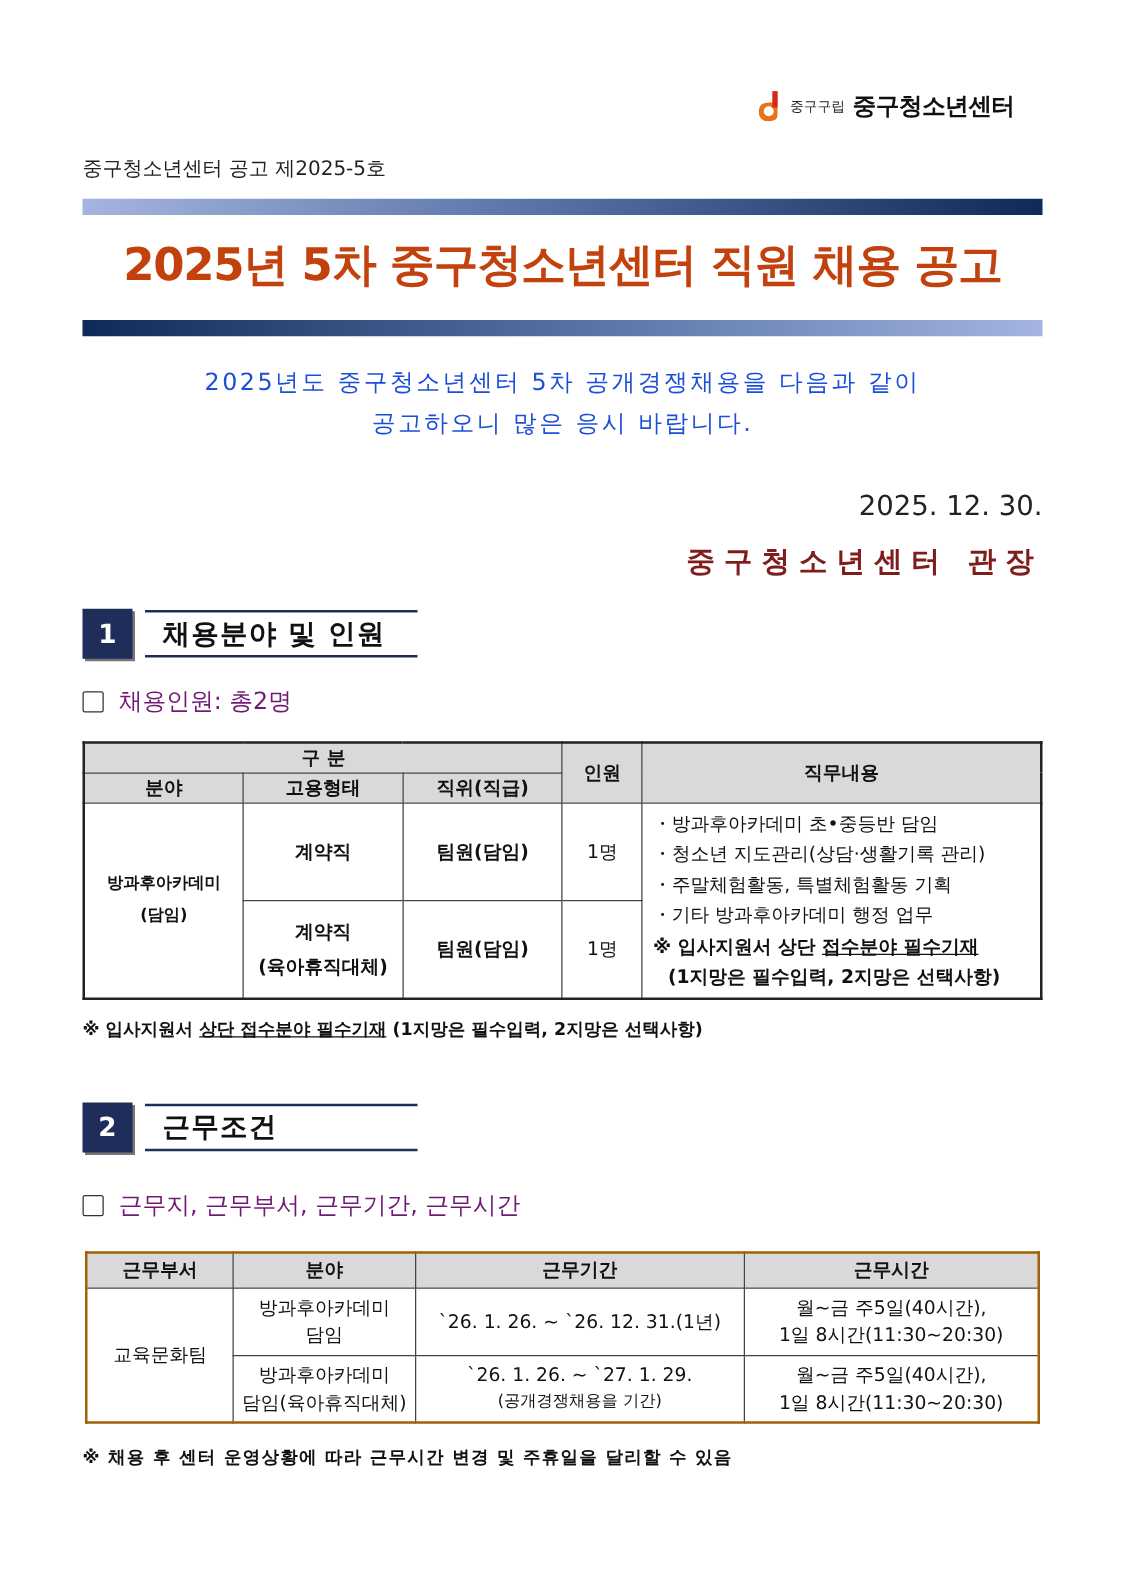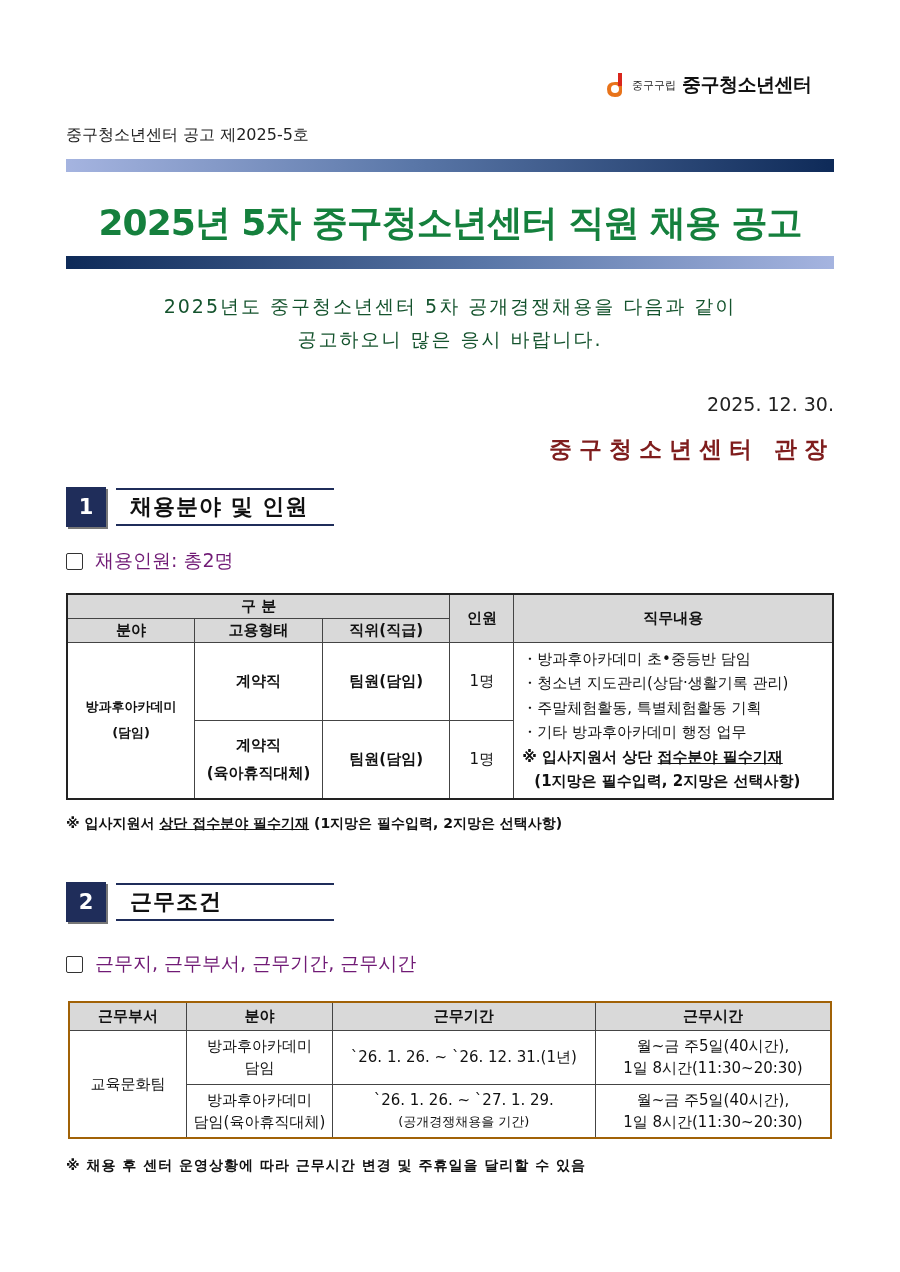--- a/index.html
+++ b/index.html
@@ -8,24 +8,24 @@
   .abs { position: absolute; }
   .logo { left: 604px; top: 72px; display: flex; align-items: center; gap: 6px; }
   .logo-mark { width: 22px; height: 26px; position: relative; }
   .logo-small { font-size: 11px; font-weight: normal; color: #222; }
   .logo-big { font-size: 19px; font-weight: bold; color: #111; letter-spacing: -0.5px; }
   .notice-no { left: 66px; top: 125px; font-size: 16px; color: #222; }
   .bar { left: 66px; width: 768px; height: 13px; }
   .bar-top { top: 159px; background: linear-gradient(to right, #a5b4e0, #5a77a8 45%, #0e2a58); }
   .bar-bot { top: 256px; background: linear-gradient(to right, #0e2a58, #5a77a8 55%, #a5b4e0); }
   .title { left: 66px; width: 768px; top: 188px; text-align: center; font-size: 36px;
-           font-weight: bold; letter-spacing: -1px; color: #15803d; margin-top: 11px; }
+           font-weight: bold; letter-spacing: -1px; color: #c2410c; }
   .intro { left: 66px; width: 768px; top: 290px; text-align: center; font-size: 19px;
-           line-height: 33px; letter-spacing: 2px; color: #14532d; }
-  .date { right: 66px; top: 393px; font-size: 19px; color: #222; }
+           line-height: 33px; letter-spacing: 2px; color: #1d4ed8; }
+  .date { right: 66px; top: 393px; font-size: 22px; color: #222; }
   .signer { right: 66px; top: 434px; font-size: 23px; font-weight: bold; letter-spacing: 7px; color: #7f1d1d; }
   .sec-head { left: 66px; display: flex; align-items: center; }
   .sec-num { width: 40px; height: 40px; background: #1f2d5a; color: #fff; font-weight: bold;
              font-size: 21px; display: flex; align-items: center; justify-content: center;
              box-shadow: 2px 2px 0 #777; }
   .sec-title { margin-left: 10px; width: 218px; height: 38px; border-top: 2px solid #1f2d5a;
                border-bottom: 2px solid #1f2d5a; font-size: 22px; font-weight: bold;
                display: flex; align-items: center; padding-left: 14px; box-sizing: border-box;
                letter-spacing: 1px; }
   .checkline { left: 66px; display: flex; align-items: center; font-size: 19px; color: #701a75; }

